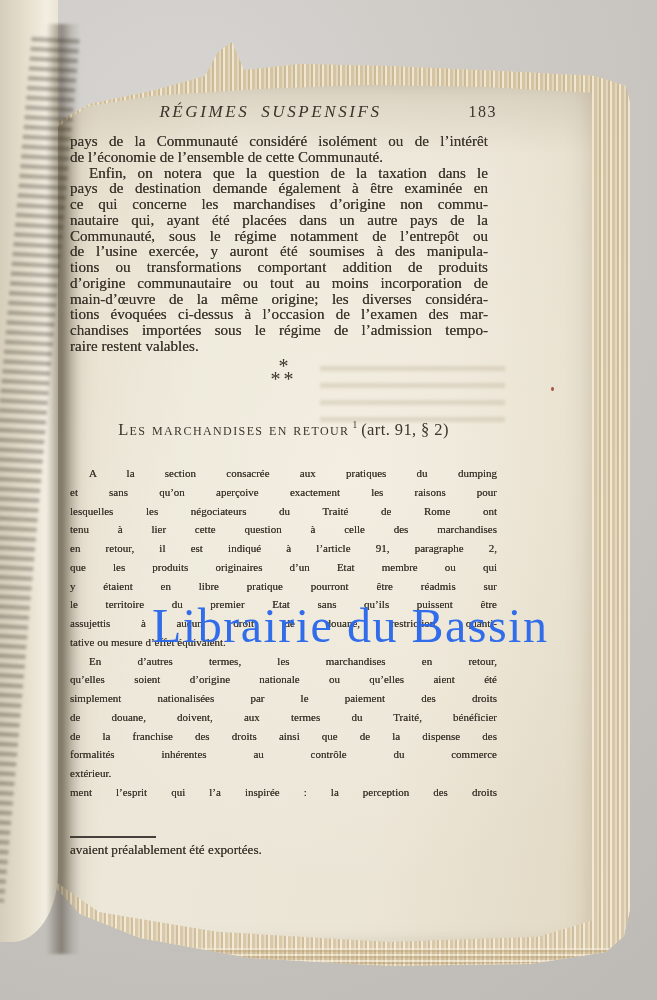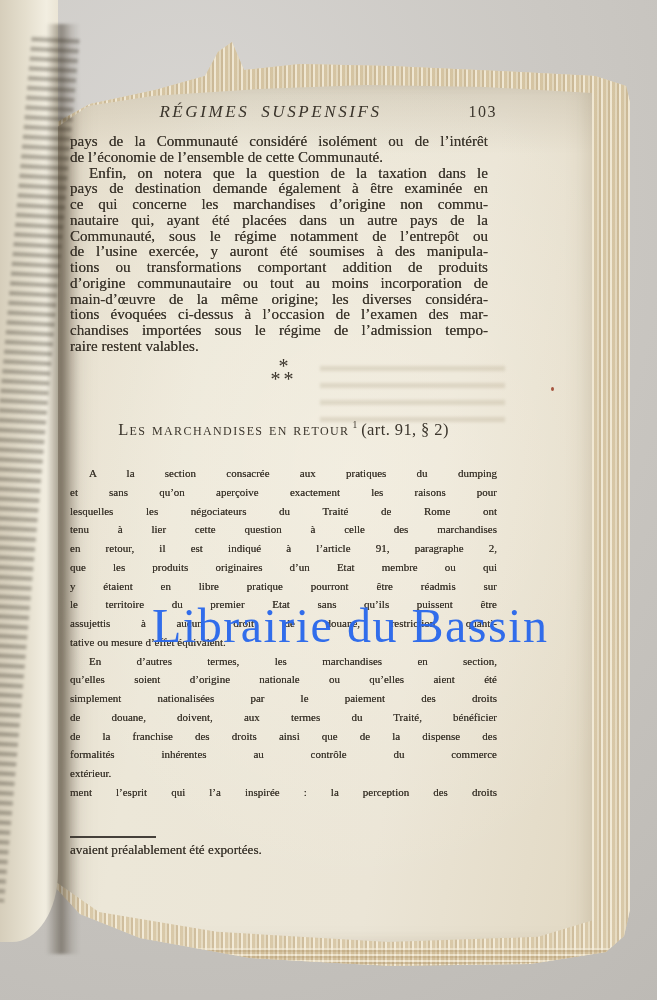--- a/index.html
+++ b/index.html
@@ -104,21 +104,21 @@
 
 <div class="scene">
 
   <div class="page-stack"></div>
 
   <div class="page-main">
     <div class="content">
 
       <div class="header-row">
         <span class="title">RÉGIMES SUSPENSIFS</span>
-        <span class="pagenum">103</span>
+        <span class="pagenum">183</span>
       </div>
 
       <div class="block block-top" id="block-top">
           <div>
             <div class="line">pays de la Communauté considéré isolément ou de l’intérêt</div>
             <div class="line last">de l’économie de l’ensemble de cette Communauté.</div>
           </div>
           <div>
             <div class="line indent">Enfin, on notera que la question de la taxation dans le</div>
             <div class="line">pays de destination demande également à être examinée en</div>
@@ -151,21 +151,21 @@
             <div class="line">lesquelles les négociateurs du Traité de Rome ont</div>
             <div class="line">tenu à lier cette question à celle des marchandises</div>
             <div class="line">en retour, il est indiqué à l’article 91, paragraphe 2,</div>
             <div class="line">que les produits originaires d’un Etat membre ou qui</div>
             <div class="line">y étaient en libre pratique pourront être réadmis sur</div>
             <div class="line">le territoire du premier Etat sans qu’ils puissent être</div>
             <div class="line">assujettis à aucun droit de douane, restriction quanti-</div>
             <div class="line last">tative ou mesure d’effet équivalent.</div>
           </div>
           <div>
-            <div class="line indent">En d’autres termes, les marchandises en section,</div>
+            <div class="line indent">En d’autres termes, les marchandises en retour,</div>
             <div class="line">qu’elles soient d’origine nationale ou qu’elles aient été</div>
             <div class="line">simplement nationalisées par le paiement des droits</div>
             <div class="line">de douane, doivent, aux termes du Traité, bénéficier</div>
             <div class="line">de la franchise des droits ainsi que de la dispense des</div>
             <div class="line">formalités inhérentes au contrôle du commerce</div>
             <div class="line last">extérieur.</div>
           </div>
           <div>
             <div class="line">ment l’esprit qui l’a inspirée : la perception des droits</div>
           </div>

